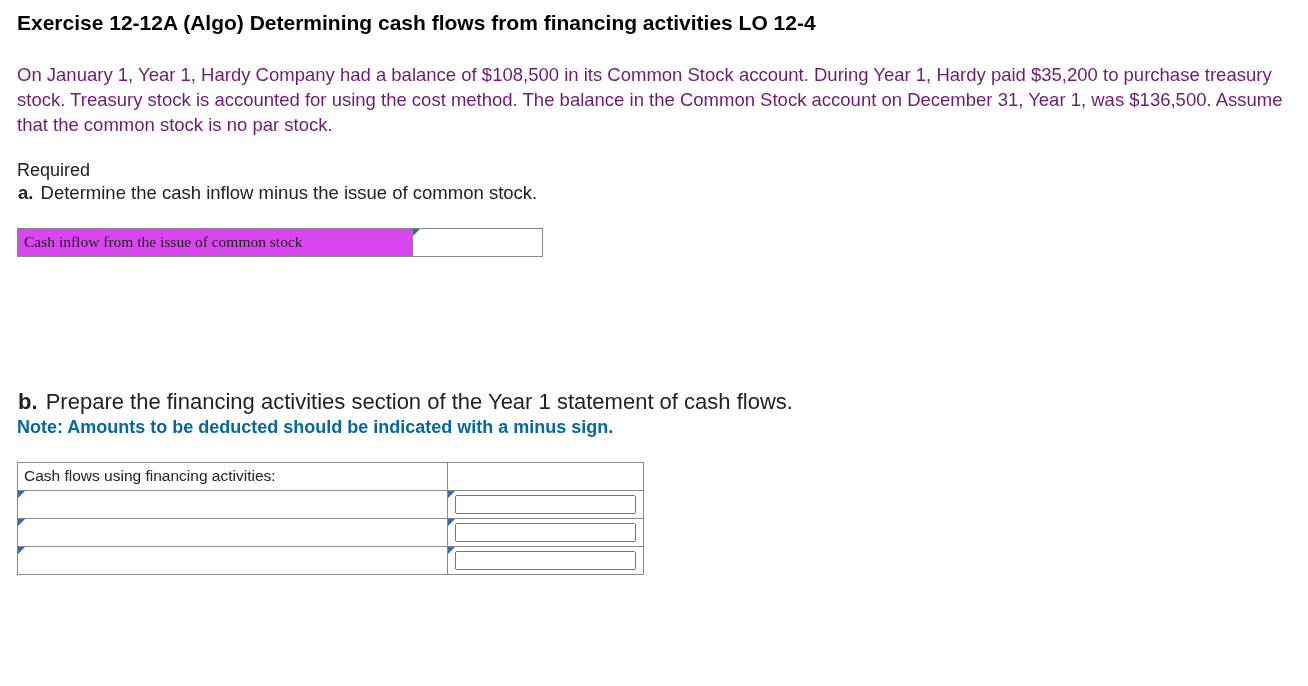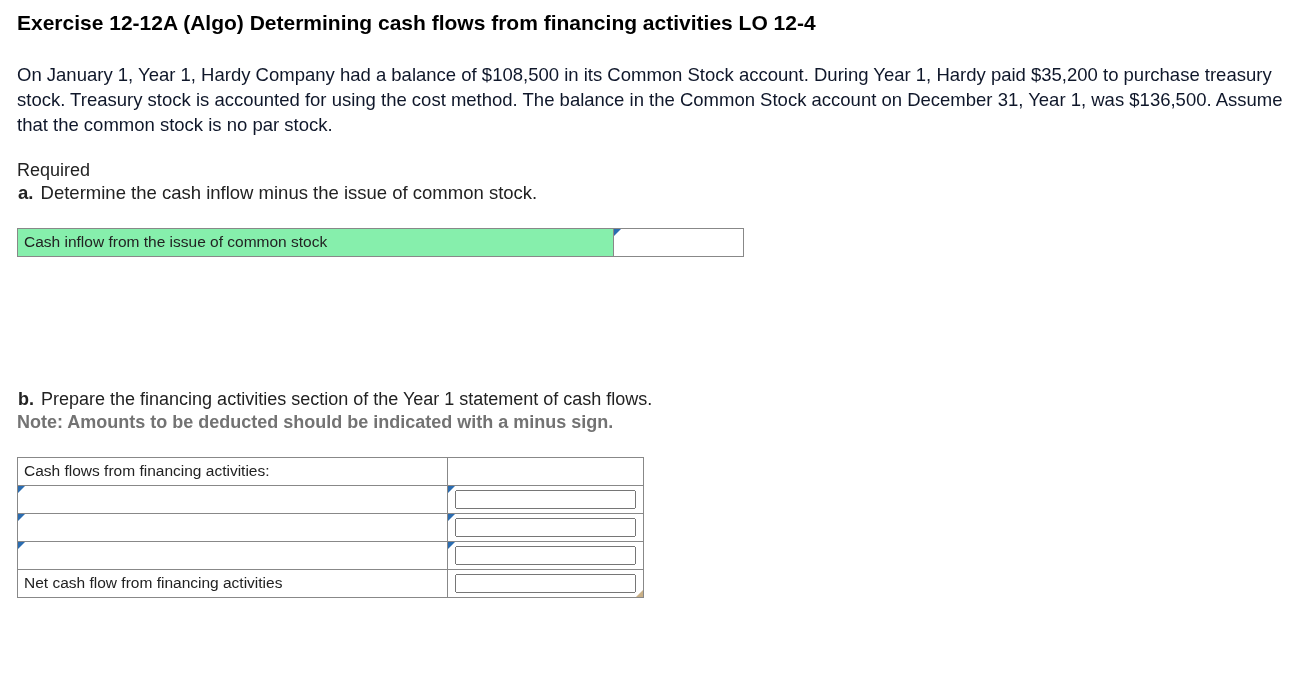--- a/index.html
+++ b/index.html
@@ -18,21 +18,21 @@
     .title {
       font-weight: bold;
       font-size: 21px;
       margin-bottom: 28px;
       color: #000;
     }
     .problem-text {
       font-size: 18.5px;
       line-height: 1.35;
       margin-bottom: 22px;
-      color: #0f172a;
+      color: #701a75;
     }
     .required-label {
       font-weight: normal;
       font-size: 18px;
     }
     .req-line {
       font-size: 18.5px;
       margin-bottom: 24px;
     }
     .req-letter {
@@ -43,22 +43,23 @@
     }
     table.grid td {
       border: 1px solid #888;
       height: 28px;
       padding: 3px 6px;
       font-size: 15.5px;
       vertical-align: middle;
       position: relative;
     }
     .label-cell-blue {
-      background: #86efac;
-      width: 596px;
+      background: #d946ef;
+      width: 395px;
+      font-family: Liberation Serif, serif;
     }
     .label-cell-plain {
       background: #fff;
       width: 430px;
     }
     .input-cell {
       width: 130px;
       background: #fff;
     }
     .input-cell input, .label-cell-plain input {
@@ -86,25 +87,25 @@
       right: 0;
       width: 0;
       height: 0;
       border-bottom: 7px solid #c9b087;
       border-left: 7px solid transparent;
     }
     .section-gap {
       height: 130px;
     }
     .part-b-text {
-      font-size: 18px;
+      font-size: 22px;
       margin-bottom: 2px;
     }
     .note-text {
-      color: #737373;
+      color: #0369a1;
       font-weight: bold;
       font-size: 18px;
       margin-bottom: 24px;
     }
     .short-input-cell {
       width: 180px;
     }
   </style>
 </head>
 <body>
@@ -133,21 +134,21 @@
 <div class="section-gap"></div>
 
 <div class="part-b-text">
   <span class="req-letter">b.</span><span> Prepare the financing activities section of the Year 1 statement of cash flows.</span>
 </div>
 <div class="note-text">Note: Amounts to be deducted should be indicated with a minus sign.</div>
 
 <table class="grid">
   <tbody>
       <tr>
-    <td class="label-cell-plain">Cash flows from financing activities:</td>
+    <td class="label-cell-plain">Cash flows using financing activities:</td>
     <td class="short-input-cell"></td>
   </tr>
   <tr>
     <td class="label-cell-plain corner-tick">
       <input type="text" value="" style="">
     </td>
     <td class="short-input-cell corner-tick">
       <input type="text" value="" style="">
     </td>
   </tr>
@@ -160,20 +161,14 @@
     </td>
   </tr>
   <tr>
     <td class="label-cell-plain corner-tick">
       <input type="text" value="" style="">
     </td>
     <td class="short-input-cell corner-tick">
       <input type="text" value="" style="">
     </td>
   </tr>
-  <tr>
-    <td class="label-cell-plain">Net cash flow from financing activities</td>
-    <td class="short-input-cell corner-tick-br">
-      <input type="text" value="" style="">
-    </td>
-  </tr>
 </tbody>
   </table>
 
 </body></html>

